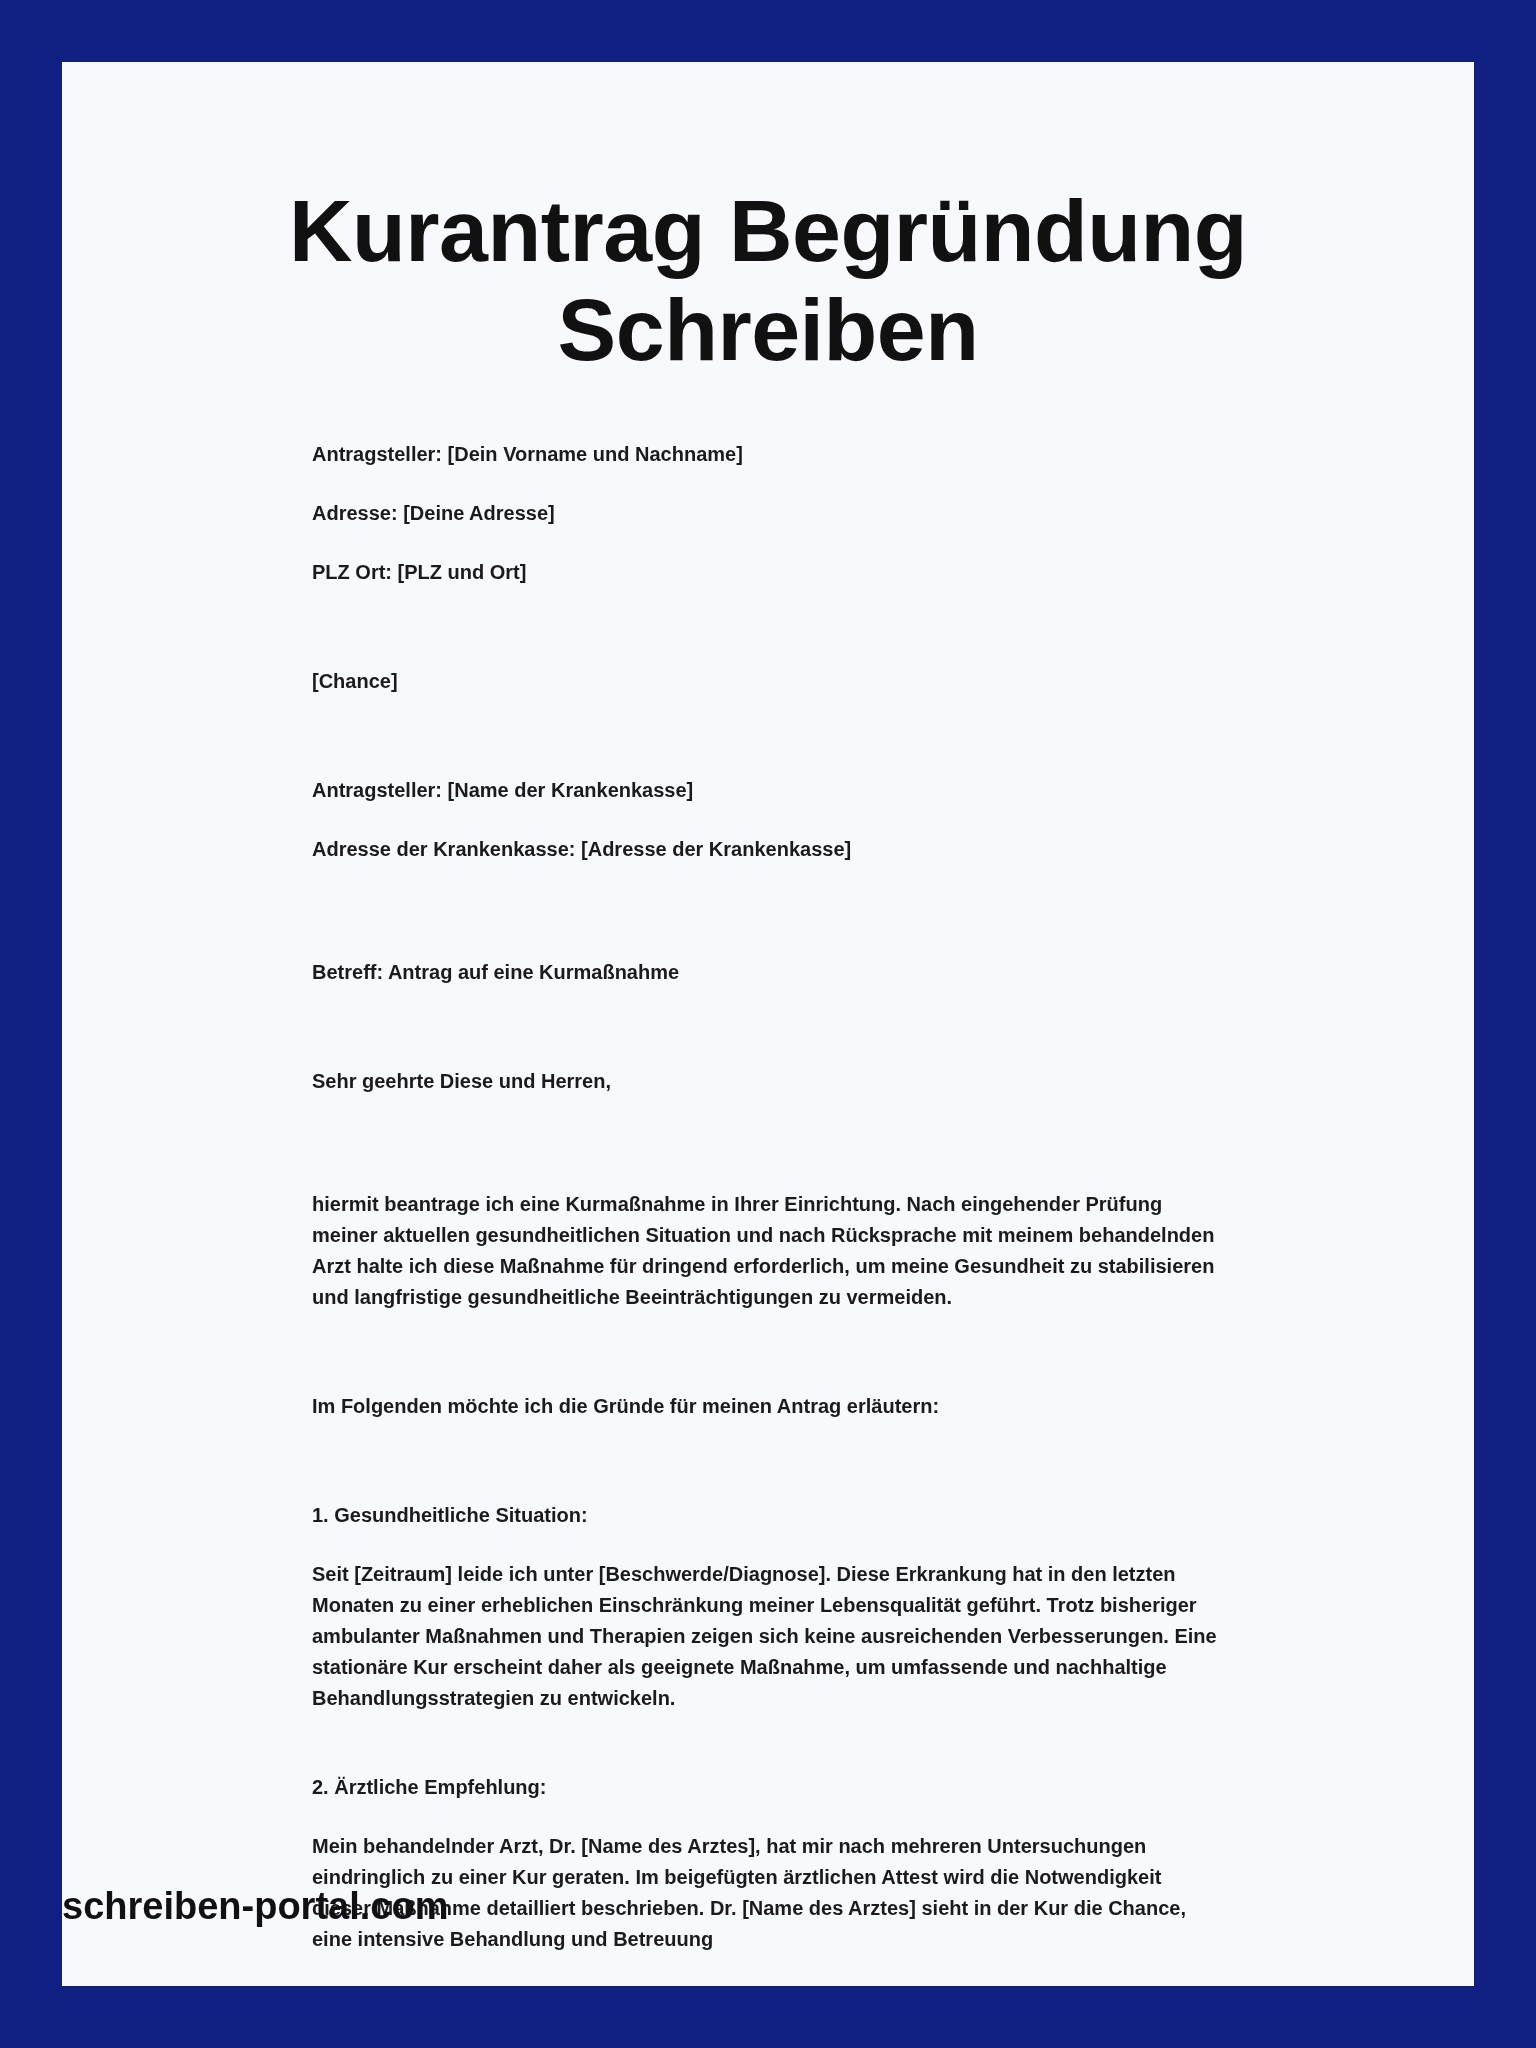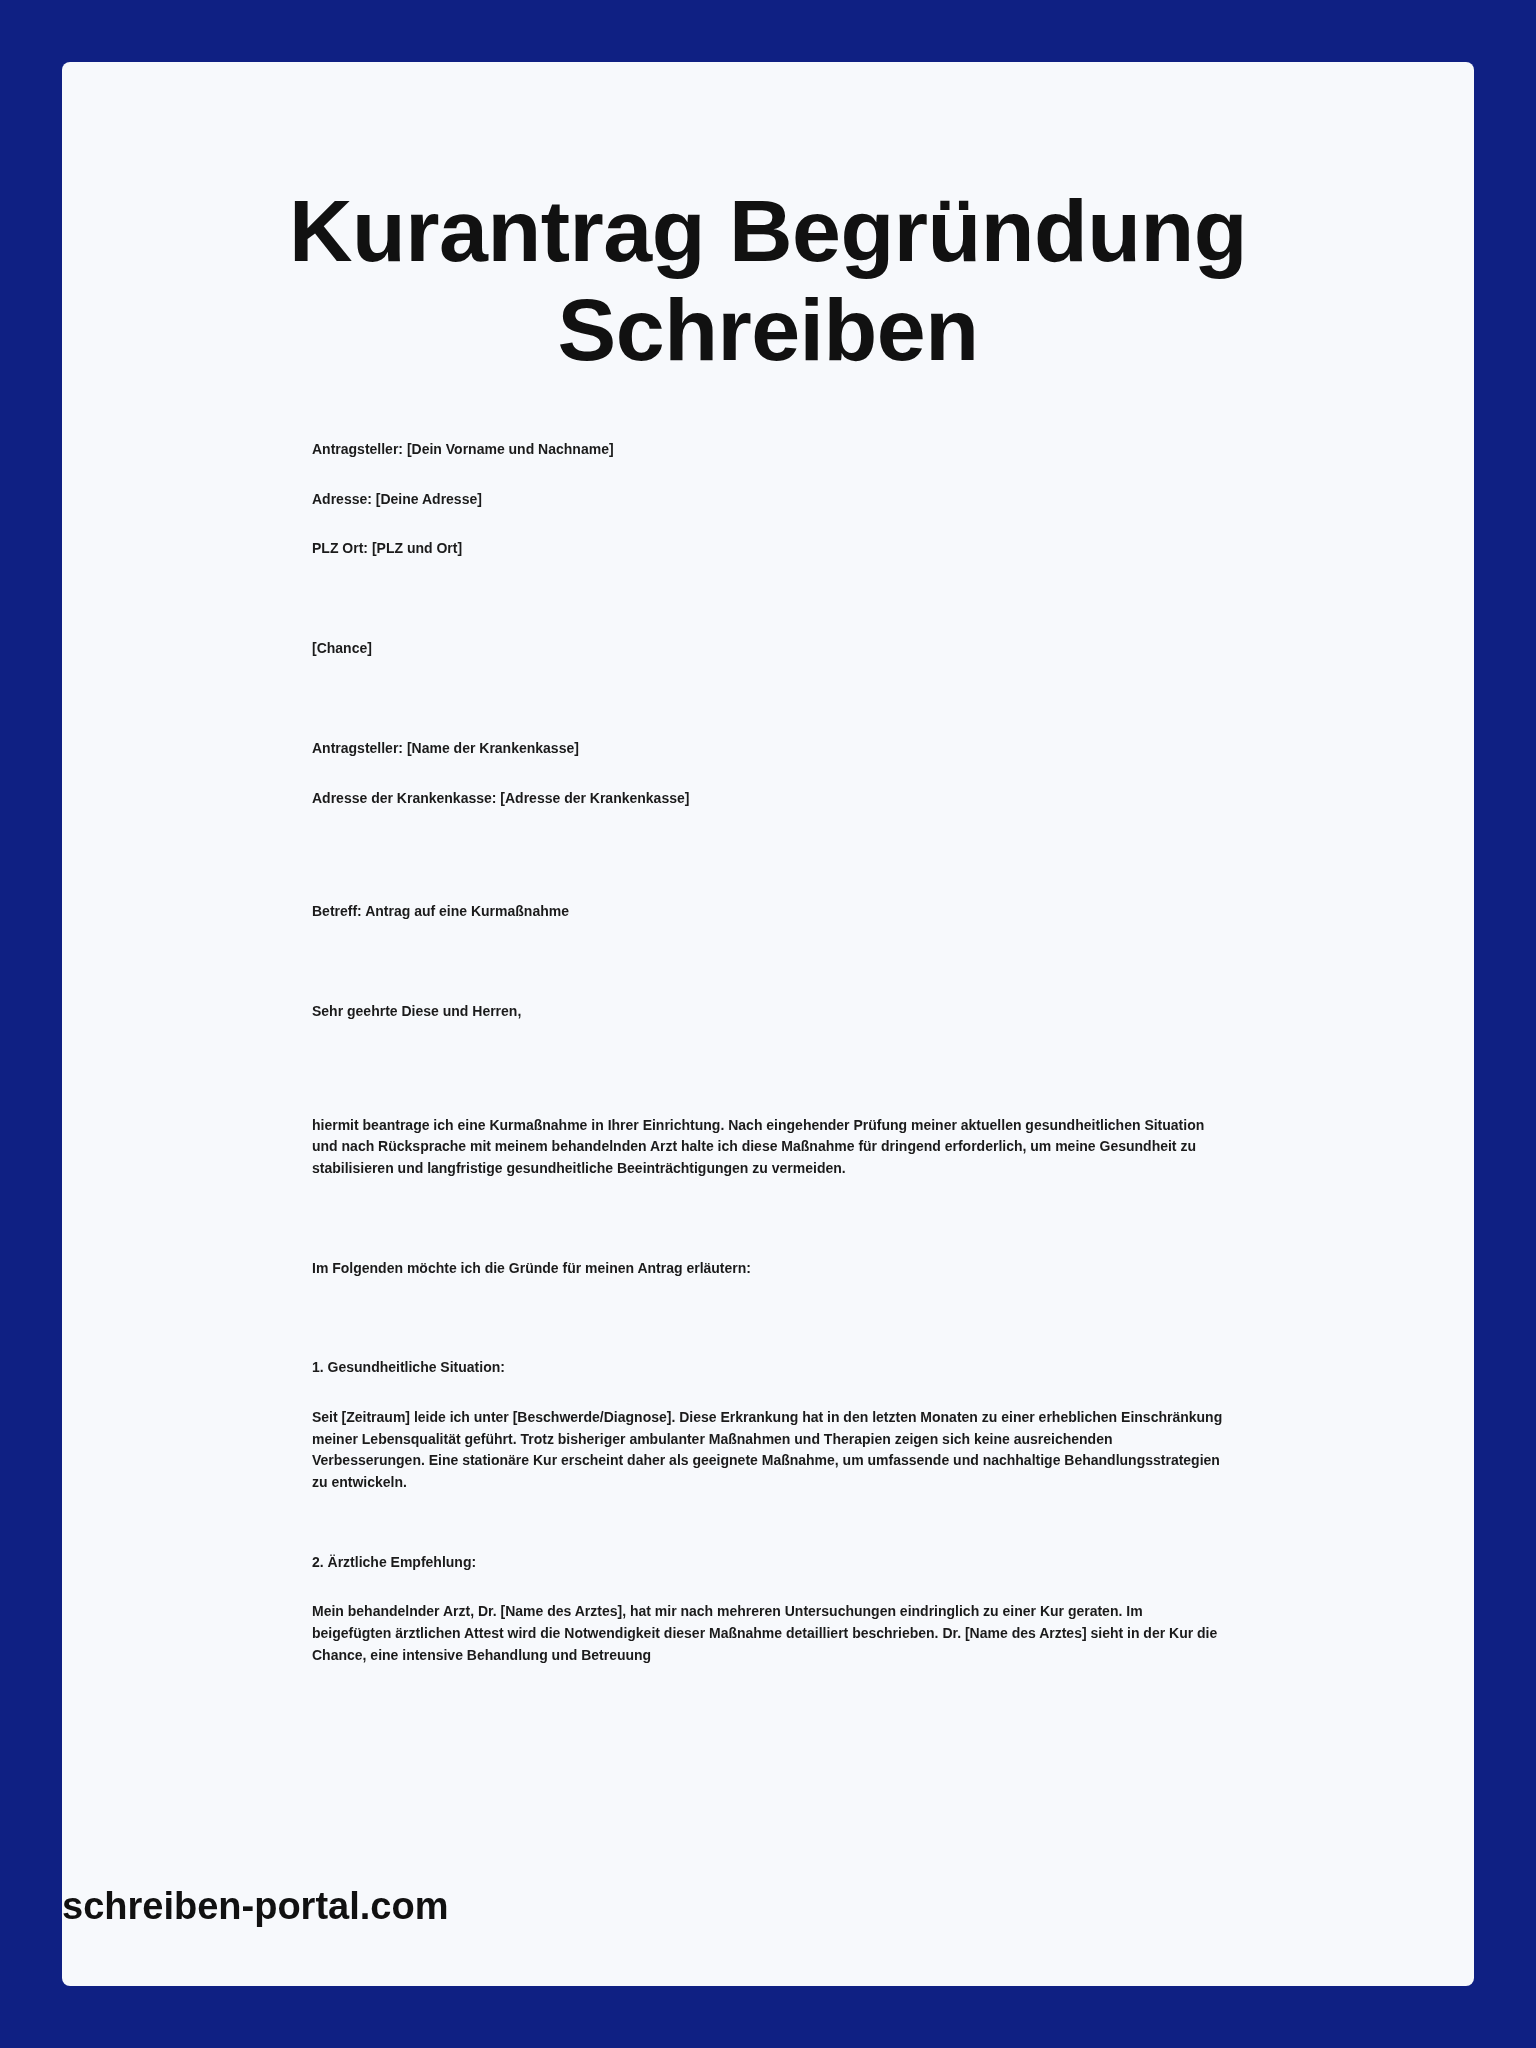--- a/index.html
+++ b/index.html
@@ -14,38 +14,37 @@
     overflow: hidden;
   }
   .page-frame {
     position: absolute;
     left: 62px;
     top: 62px;
     width: 1412px;
     height: 1924px;
     background: #f7f9fc;
     box-sizing: border-box;
-    border-radius: 8px;
   }
   .doc-title {
     margin: 0;
     padding: 120px 170px 0 170px;
     font-size: 88px;
     line-height: 1.12;
     font-weight: bold;
     text-align: center;
     color: #111111;
     letter-spacing: -0.5px;
   }
   .letter-body {
     padding: 60px 250px 0 250px;
   }
   .letter-body p {
     margin: 0 0 0 0;
-    font-size: 14px;
+    font-size: 20px;
     line-height: 1.55;
     font-weight: bold;
     color: #1b1b1b;
   }
   .gap-sm { height: 28px; }
   .gap-md { height: 58px; }
   .gap-lg { height: 78px; }
   .gap-xl { height: 92px; }
   .footer-brand {
     position: absolute;

